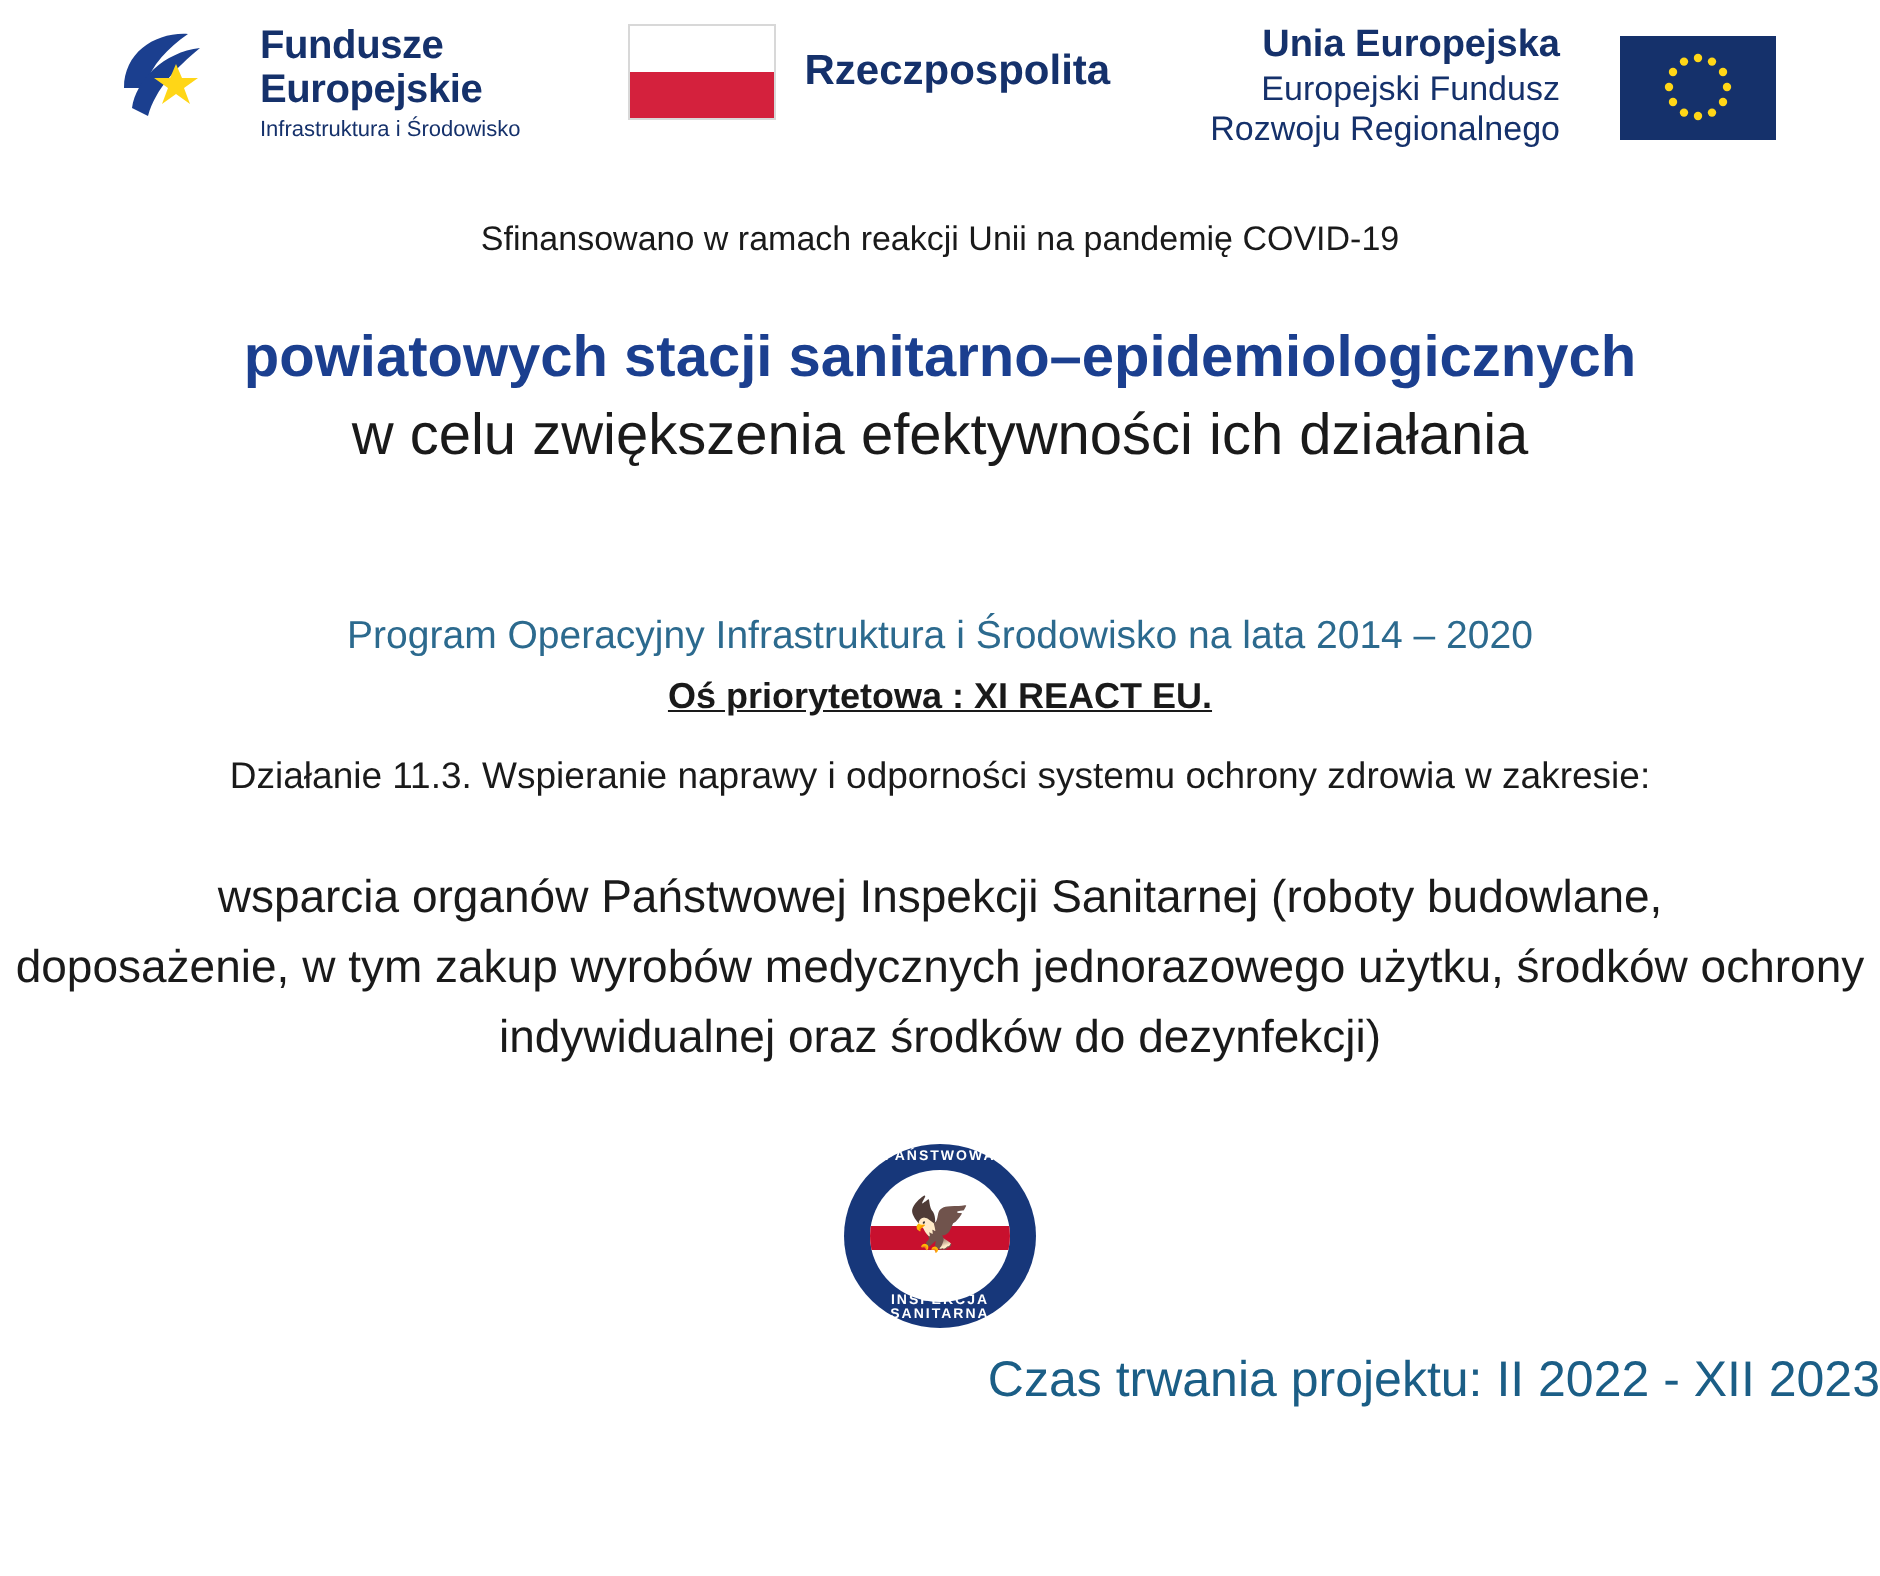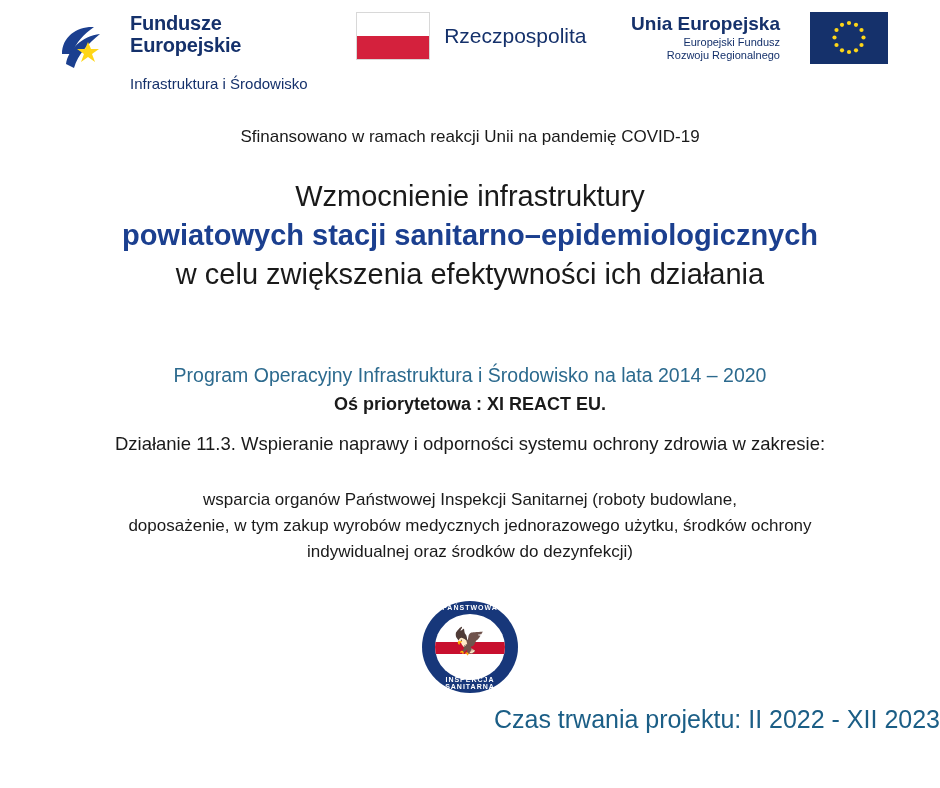--- a/index.html
+++ b/index.html
@@ -47,55 +47,55 @@
   .fe-text {
     line-height: 1.12;
   }
   .fe-text .l1, .fe-text .l2 {
     font-size: 20px;
     font-weight: bold;
     color: #15316b;
     letter-spacing: -0.2px;
   }
   .fe-text .l3 {
-    font-size: 15px;
+    font-size: 11px;
     color: #15316b;
-    margin-top: 19px;
+    margin-top: 2px;
   }
 
   
   .pl-logo { gap: 14px; margin-left: 4px;}
   .pl-flag {
     width: 74px;
     height: 48px;
     border: 1px solid #d8d8d8;
     box-sizing: border-box;
   }
   .pl-flag .white { height: 50%; background: #ffffff; }
   .pl-flag .red { height: 50%; background: #d4213d; }
   .pl-text {
     font-size: 21px;
-    font-weight: normal;
+    font-weight: bold;
     color: #15316b;
     line-height: 1.18;
   }
 
   
   .ue-logo { gap: 30px; }
   .ue-text {
     text-align: right;
     line-height: 1.2;
     color: #15316b;
   }
   .ue-text .t1 {
     font-size: 19px;
     font-weight: bold;
   }
   .ue-text .t2, .ue-text .t3 {
-    font-size: 11px;
+    font-size: 17px;
   }
   .ue-flag {
     width: 78px;
     height: 52px;
     background: #15316b;
     position: relative;
   }
 
   
   .subsidy-line {
@@ -128,32 +128,33 @@
   .program-line {
     font-size: 19.5px;
     color: #2c6a8e;
     line-height: 1.5;
   }
   .axis-line {
     font-size: 18px;
     font-weight: bold;
     color: #1a1a1a;
     margin-top: 4px;
+    text-decoration: underline;
   }
 
   .action-line {
     text-align: center;
     font-size: 18.5px;
     color: #1a1a1a;
     margin-top: 18px;
   }
 
   .scope-block {
     text-align: center;
-    font-size: 17px;
+    font-size: 23px;
     color: #1a1a1a;
     margin-top: 32px;
     line-height: 1.52;
     padding: 0 2px;
   }
 
   
   .emblem-wrap {
     display: flex;
     justify-content: center;
@@ -271,21 +272,20 @@
             <circle cx="32" cy="12.8" r="2.1"></circle>
           </g>
         </svg>
       </div>
     </div>
   </div>
 
   <div class="subsidy-line">Sfinansowano w ramach reakcji Unii na pandemię COVID-19</div>
 
   <div class="title-block">
-    <div class="title-1">Wzmocnienie infrastruktury</div>
     <div class="title-2">powiatowych stacji sanitarno–epidemiologicznych</div>
     <div class="title-3">w celu zwiększenia efektywności ich działania</div>
   </div>
 
   <div class="program-block">
     <div class="program-line">Program Operacyjny Infrastruktura i Środowisko na lata 2014 – 2020</div>
     <div class="axis-line">Oś priorytetowa : XI REACT EU.</div>
   </div>
 
   <div class="action-line">Działanie 11.3. Wspieranie naprawy i odporności systemu ochrony zdrowia w zakresie:</div>

